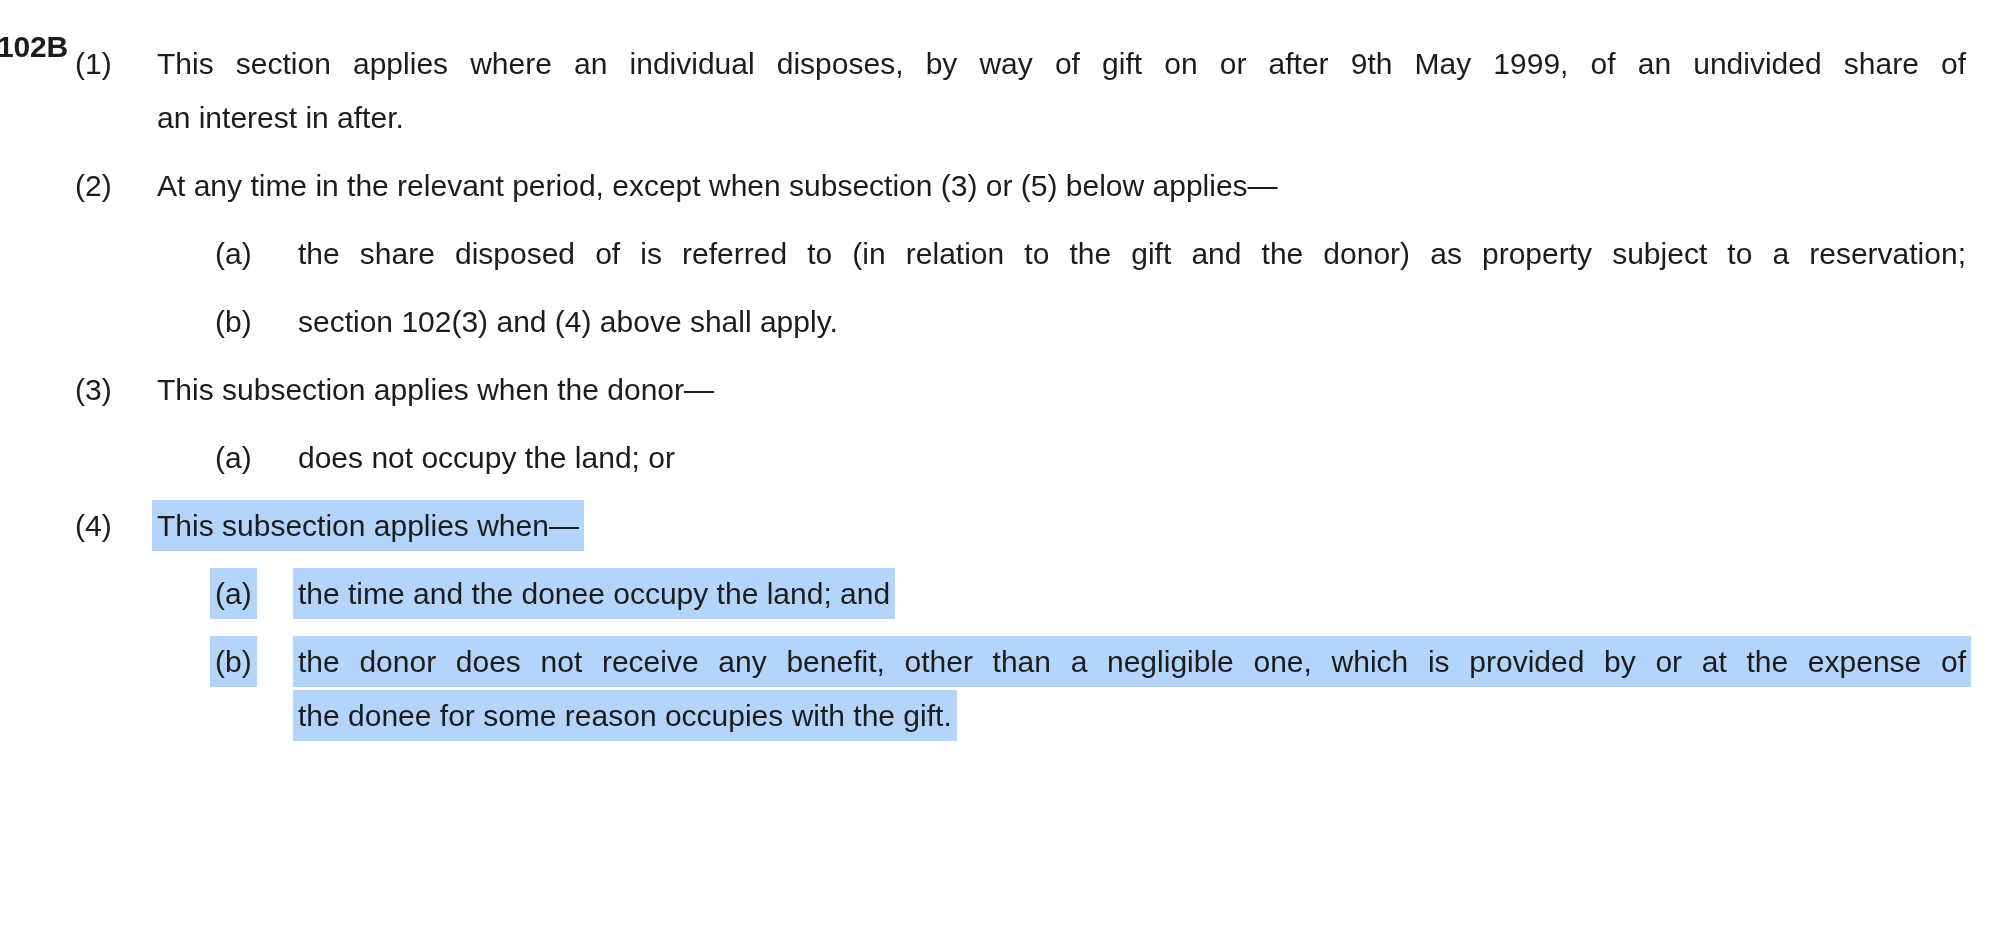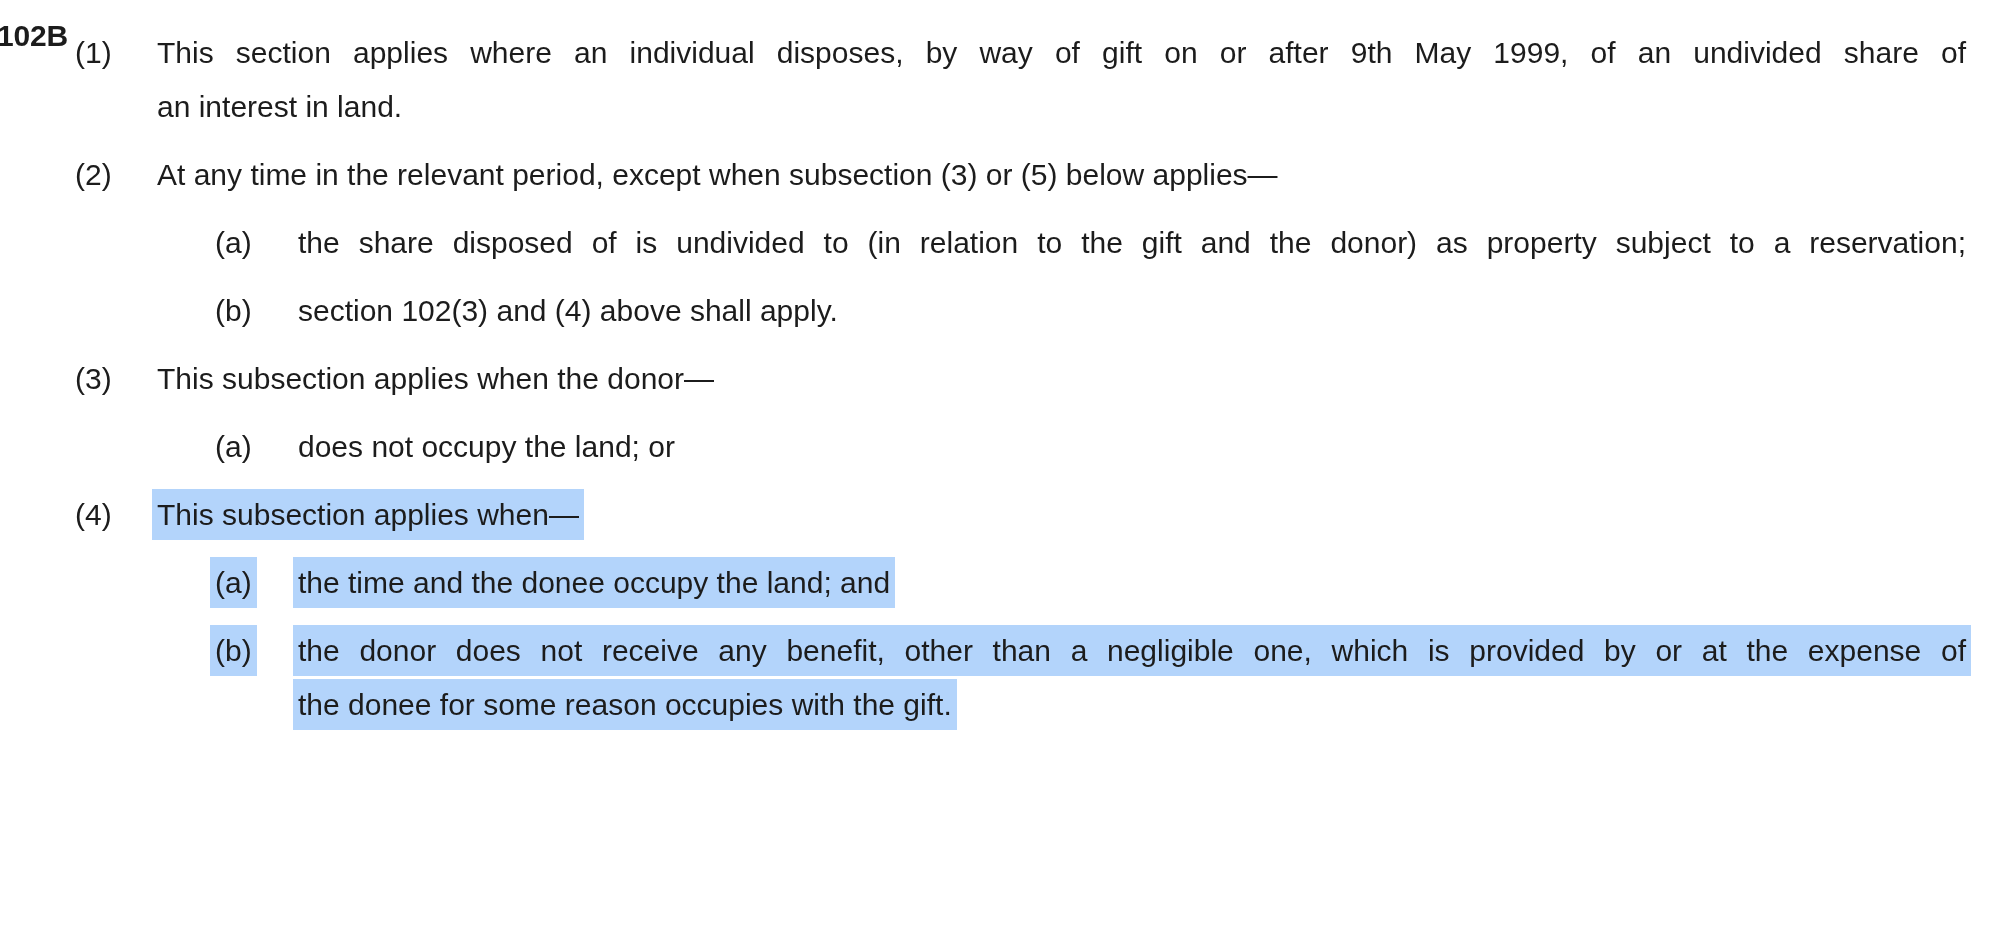--- a/index.html
+++ b/index.html
@@ -8,21 +8,21 @@
     background: #ffffff;
     width: 2000px;
     height: 927px;
     overflow: hidden;
   }
   .doc {
     position: relative;
     width: 2000px;
     height: 927px;
     box-sizing: border-box;
-    padding: 12px 34px 0 0;
+    padding: 23px 34px 0 0;
     font-family: "Liberation Sans", sans-serif;
     font-size: 30px;
     line-height: 54px;
     color: #1c1c1c;
     -webkit-font-smoothing: antialiased;
   }
   
   .heading {
     position: relative;
     margin-top: 2px;
@@ -81,31 +81,31 @@
 
 <div class="doc" style="color: rgb(28, 28, 28);">
 
   <div class="heading">
     <span class="hnum">102B</span>
   </div>
 
   <div class="sec">
     <span class="num">(1)</span>
     <div class="line j">This section applies where an individual disposes, by way of gift on or after 9th May 1999, of an undivided share of</div>
-    <div class="line">an interest in land.</div>
+    <div class="line">an interest in after.</div>
   </div>
 
   <div class="sec">
     <span class="num">(2)</span>
     <div class="line">At any time in the relevant period, except when subsection (3) or (5) below applies—</div>
   </div>
 
   <div class="sub">
     <span class="lbl">(a)</span>
-    <div class="line j">the share disposed of is undivided to (in relation to the gift and the donor) as property subject to a reservation;</div>
+    <div class="line j">the share disposed of is referred to (in relation to the gift and the donor) as property subject to a reservation;</div>
   </div>
 
   <div class="sub">
     <span class="lbl">(b)</span>
     <div class="line">section 102(3) and (4) above shall apply.</div>
   </div>
 
   <div class="sec">
     <span class="num">(3)</span>
     <div class="line">This subsection applies when the donor—</div>

